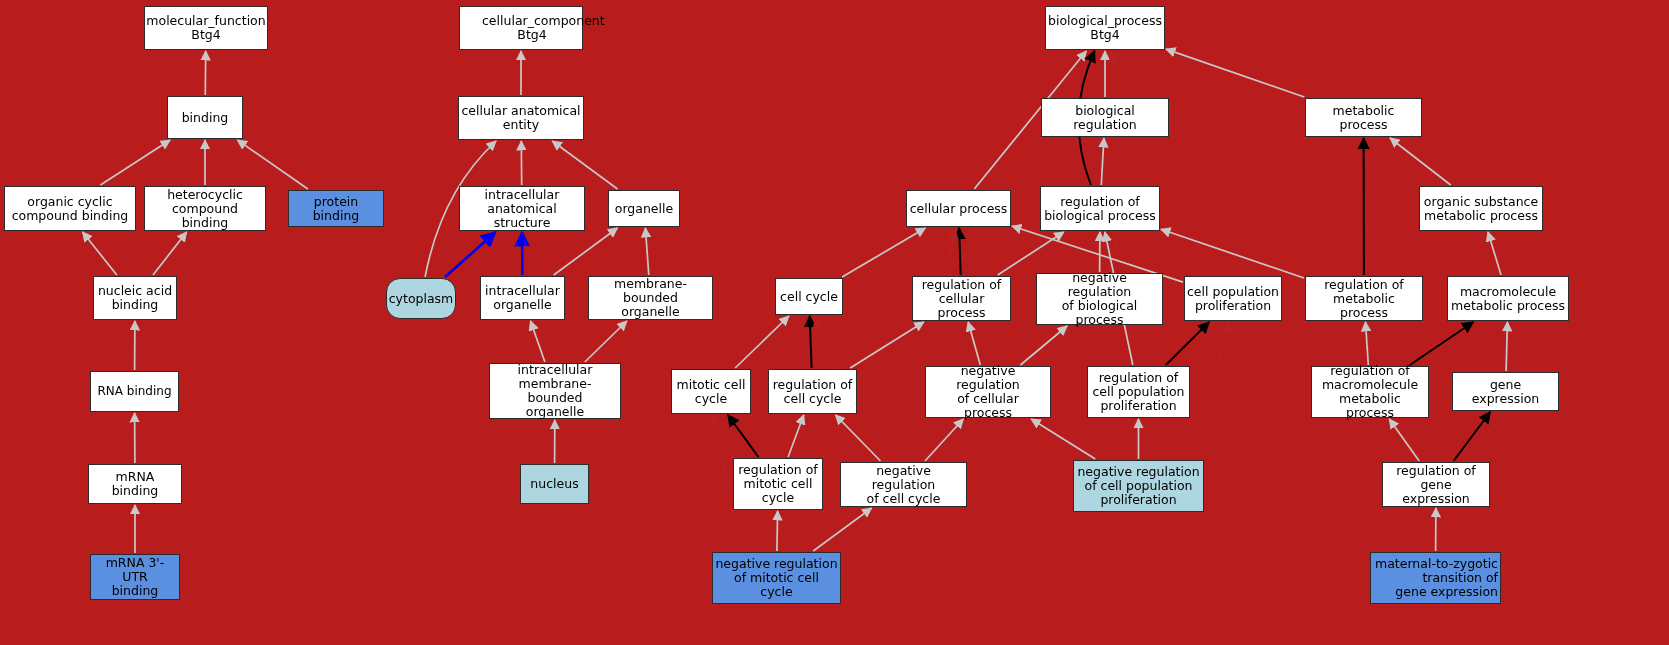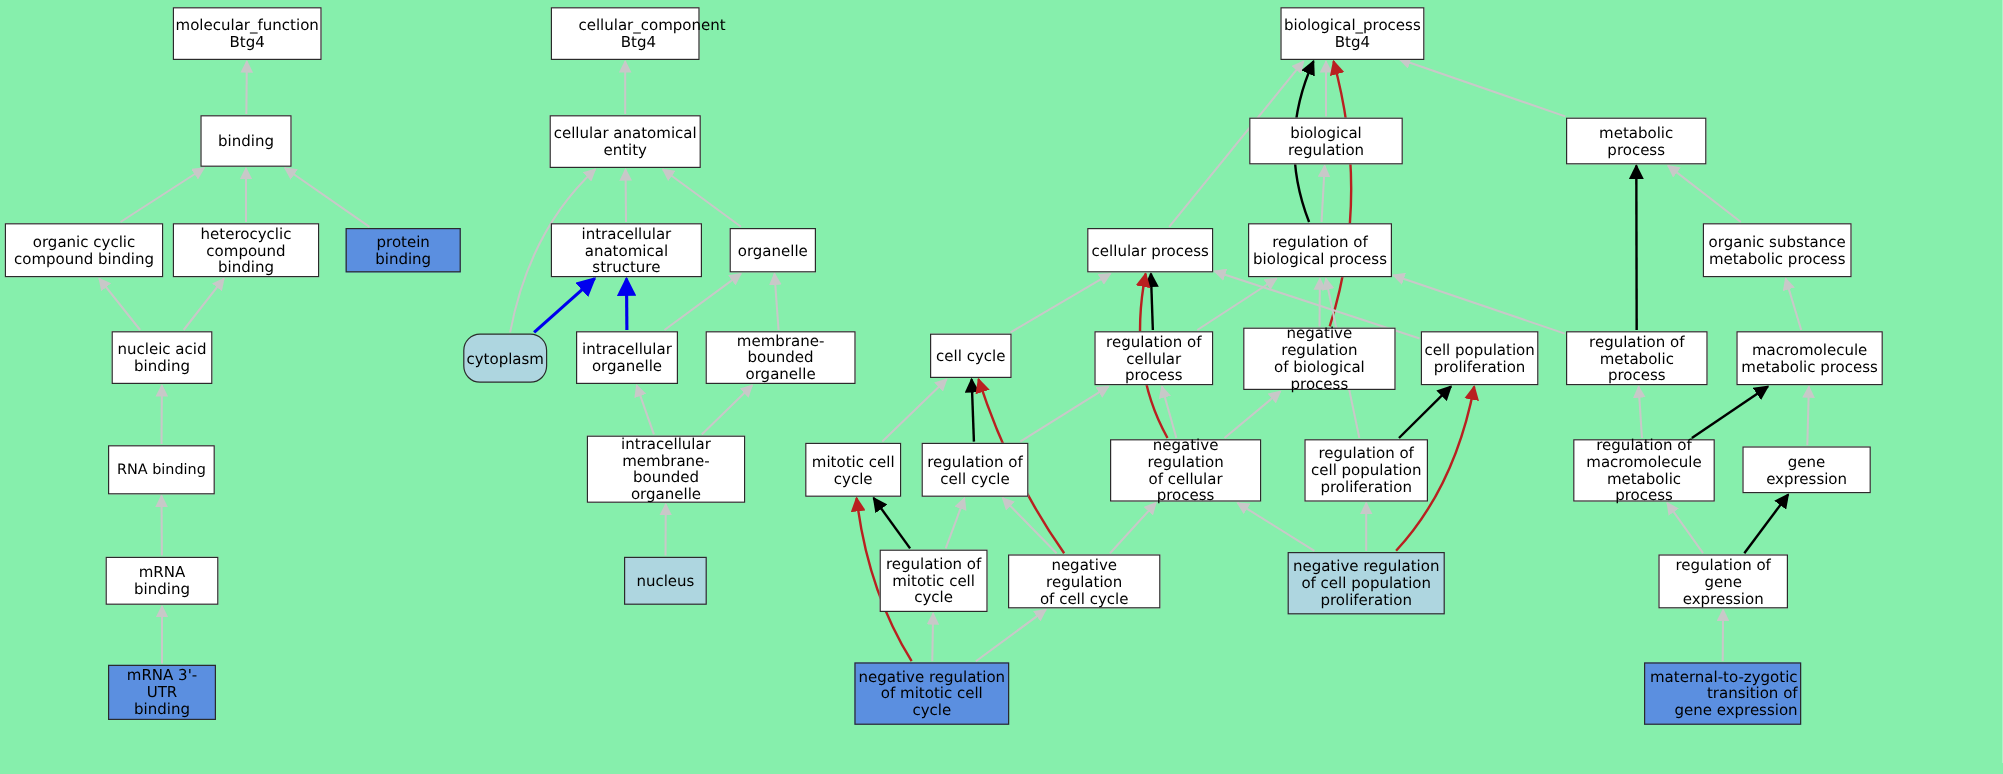--- a/index.html
+++ b/index.html
@@ -1,16 +1,16 @@
 <!DOCTYPE html>
 <html><head>
 <meta charset="utf-8">
 <style>
   html,body{margin:0;padding:0;background:#ffffff;}
-  #stage{position:relative;width:1669px;height:645px;background:#86efac;
+  #stage{position:relative;width:1669px;height:645px;background:#b91c1c;
          font-family:"DejaVu Sans","Liberation Sans",sans-serif;overflow:hidden;}
   svg#edges{position:absolute;left:0;top:0;width:1669px;height:645px;}
   .node{position:absolute;box-sizing:border-box;border:1.4px solid #2b2b2b;
         background:#ffffff;display:flex;align-items:center;justify-content:center;
         text-align:center;line-height:1.12;color:#000;}
   .node .lbl{display:block;width:100%;white-space:pre-line;padding:0 2px;}
   .node.hl-dark{background:#5b8fe0;}
   .node.hl-light{background:#aed6e0;}
 </style>
 </head>
@@ -155,21 +155,21 @@
 organelle</span>
       </div>
       <div class="node" style="left: 489px; top: 363px; width: 132px; height: 56px; font-size: 12.5px;">
         <span class="lbl">intracellular
 membrane-bounded
 organelle</span>
       </div>
       <div class="node hl-light" style="left: 520px; top: 464px; width: 69px; height: 40px; font-size: 12.5px;">
         <span class="lbl">nucleus</span>
       </div>
-      <div class="node" style="left: 1045px; top: 6px; width: 120px; height: 44px; font-size: 12.5px; margin-left: 22px;">
+      <div class="node" style="left: 1045px; top: 6px; width: 120px; height: 44px; font-size: 12.5px;">
         <span class="lbl">biological_process
 Btg4</span>
       </div>
       <div class="node" style="left: 1041px; top: 98px; width: 128px; height: 39px; font-size: 12.5px;">
         <span class="lbl">biological regulation</span>
       </div>
       <div class="node" style="left: 1305px; top: 98px; width: 117px; height: 39px; font-size: 12.5px;">
         <span class="lbl">metabolic process</span>
       </div>
       <div class="node" style="left: 906px; top: 190px; width: 105px; height: 37px; font-size: 12.5px;">

